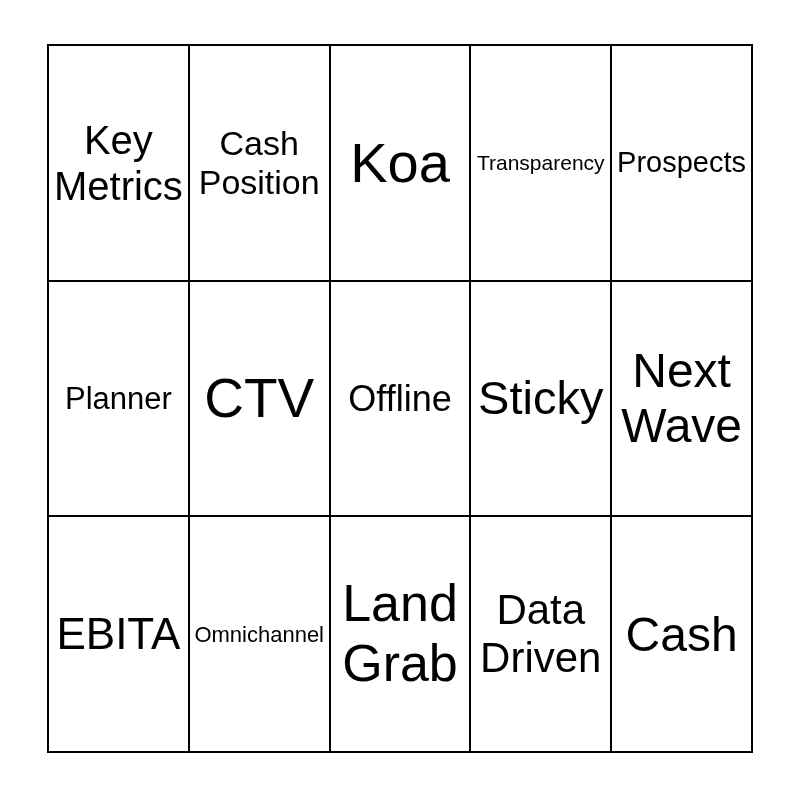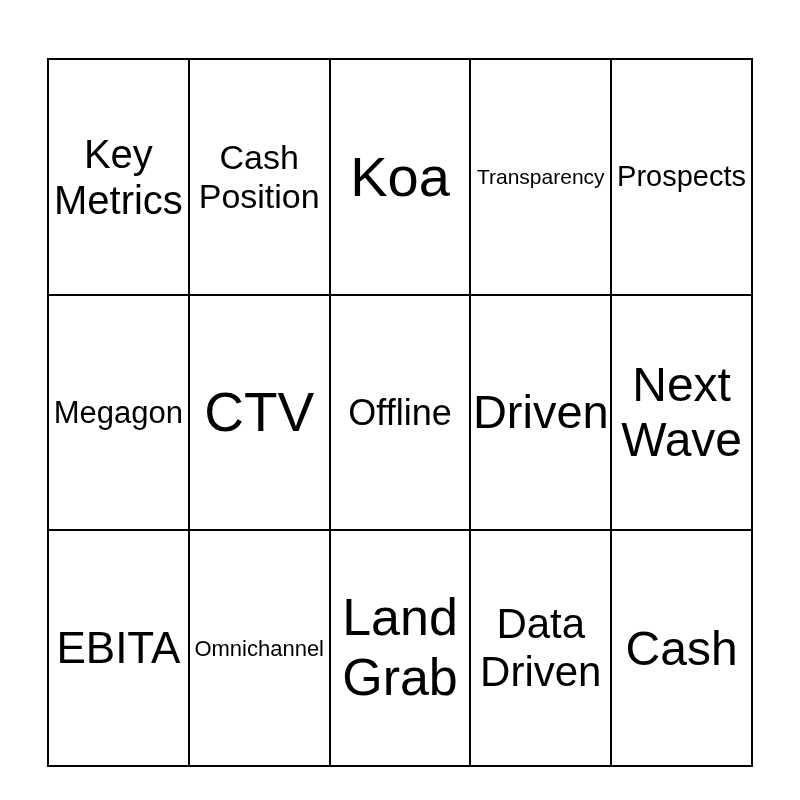--- a/index.html
+++ b/index.html
@@ -19,21 +19,20 @@
   }
   .bingo-card {
     position: absolute;
     left: 47px;
     top: 44px;
     width: 706px;
     height: 709px;
     border-collapse: collapse;
     table-layout: fixed;
     background: #ffffff;
-    margin-top: 14px;
   }
   .bingo-card td {
     border: 2px solid #000000;
     width: 20%;
     height: 20%;
     text-align: center;
     vertical-align: middle;
     color: #000000;
     line-height: 1.15;
     padding: 0 1px;
@@ -49,24 +48,24 @@
   <table class="bingo-card">
     <tbody>
       <tr>
         <td style="font-size:40px">Key Metrics</td>
         <td style="font-size:34px">Cash Position</td>
         <td style="font-size:56px">Koa</td>
         <td style="font-size:21px">Transparency</td>
         <td style="font-size:29px">Prospects</td>
       </tr>
       <tr>
-        <td style="font-size:31px">Megagon</td>
+        <td style="font-size:31px">Planner</td>
         <td style="font-size:55px">CTV</td>
         <td style="font-size:36px">Offline</td>
-        <td style="font-size:47px">Driven</td>
+        <td style="font-size:47px">Sticky</td>
         <td style="font-size:48px">Next Wave</td>
       </tr>
       <tr>
         <td style="font-size:44px">EBITA</td>
         <td style="font-size:22px">Omnichannel</td>
         <td style="font-size:52px">Land Grab</td>
         <td style="font-size:42px">Data Driven</td>
         <td style="font-size:48px">Cash</td>
       </tr>
     </tbody>

